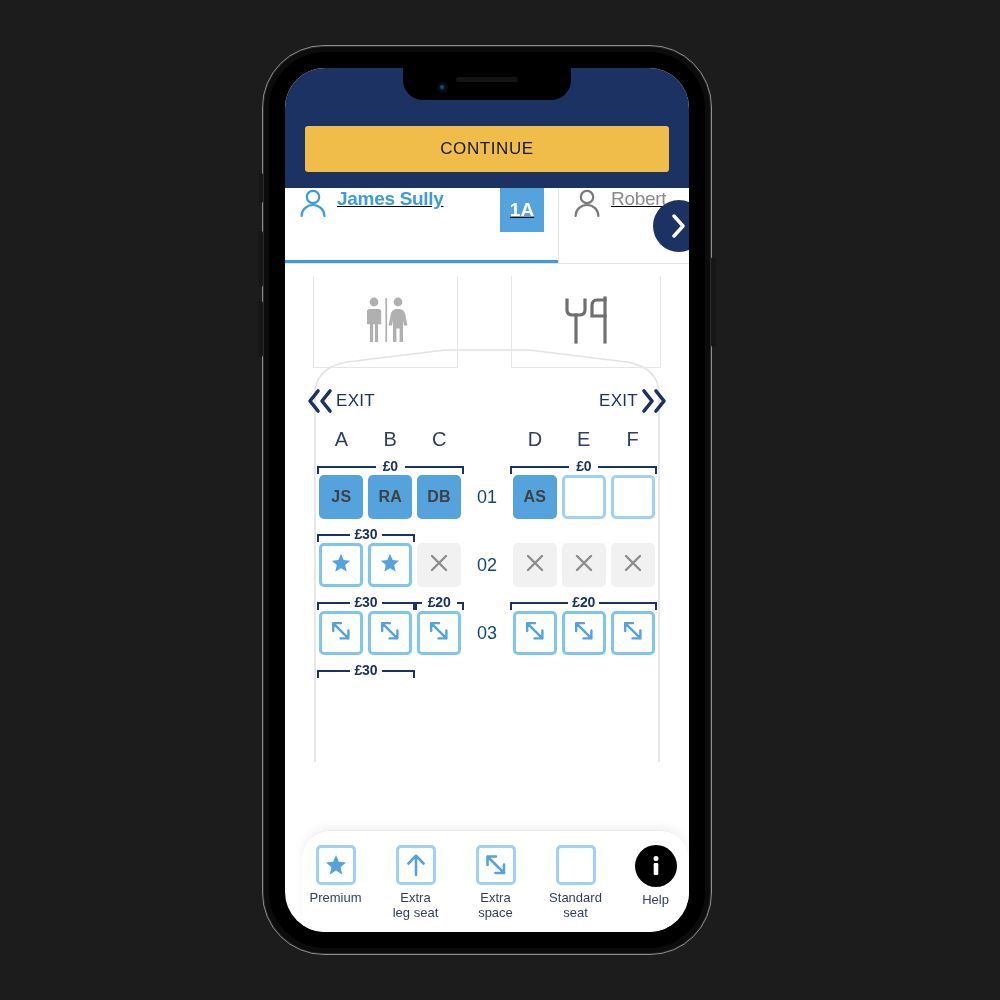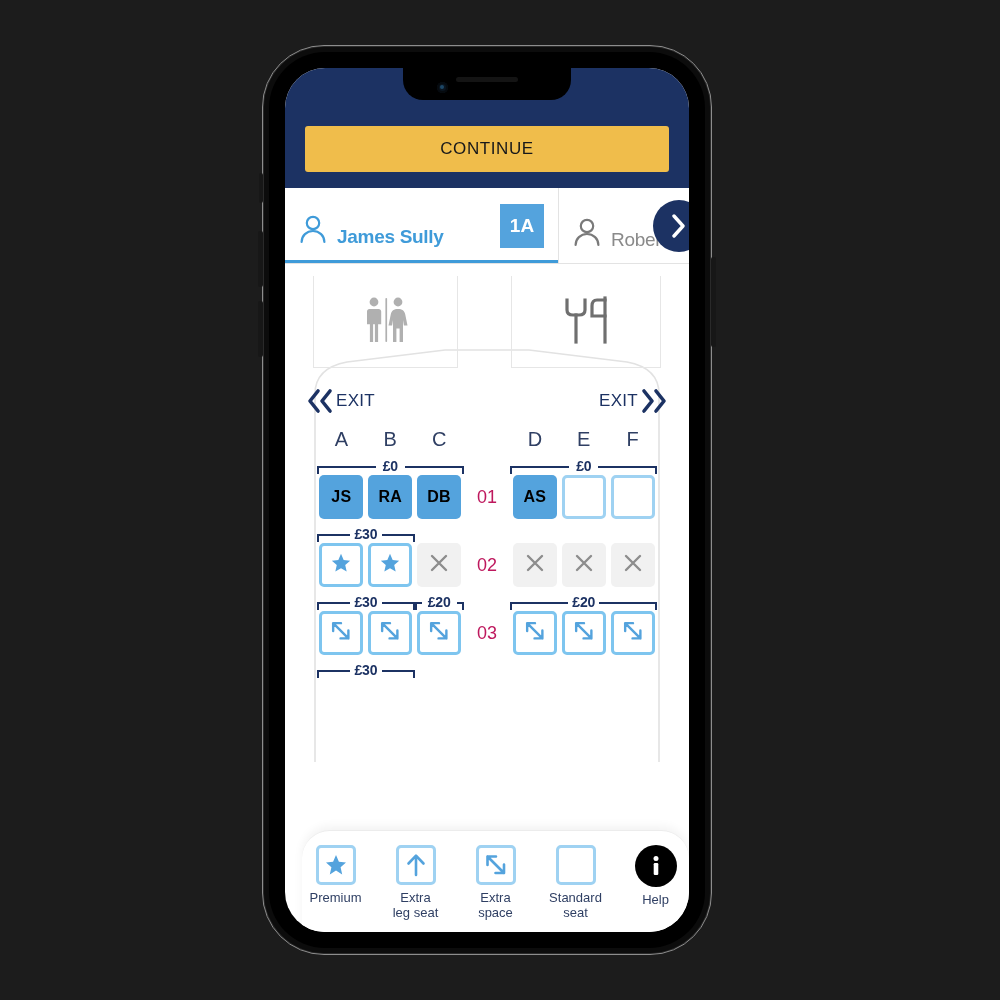--- a/index.html
+++ b/index.html
@@ -142,26 +142,27 @@
   .pax-bar {
     display: flex;
     background: #fff;
     border-bottom: 1px solid #e3e3e3;
     height: 76px;
     position: relative;
     overflow: hidden;
   }
   .pax-tab {
     display: flex;
-    align-items: flex-end;
+    align-items: flex-start;
     gap: 10px;
-    padding: 12px 14px;
+    padding: 0 14px;
     position: relative;
     flex-shrink: 0;
     cursor: pointer;
+    text-decoration: underline;
   }
   .pax-tab.active {
     width: 273px;
     border-bottom: 3px solid #3f9bd9;
   }
   .pax-tab.inactive {
     width: 190px;
     border-left: 1px solid #e3e3e3;
   }
   .pax-icon { flex-shrink: 0; }
@@ -324,35 +325,35 @@
     margin-top: 2px;
   }
   .seat-cell {
     width: 52px;
     display: flex;
     justify-content: center;
   }
   .row-num {
     width: 50px;
     text-align: center;
-    color: #be185d;
+    color: #0c4a6e;
     font-size: 18px;
   }
   .seat {
     width: 44px; height: 44px;
     border-radius: 5px;
     display: flex;
     align-items: center;
     justify-content: center;
     cursor: pointer;
     position: relative;
   }
   .seat.occupied {
     background: #54a3dd;
-    color: #000000;
+    color: #404040;
     font-size: 16px;
     font-weight: bold;
     letter-spacing: 0.3px;
   }
   .seat.standard {
     background: #fff;
     border: 3px solid #9fd2f2;
   }
   .seat.premium {
     background: #fff;

